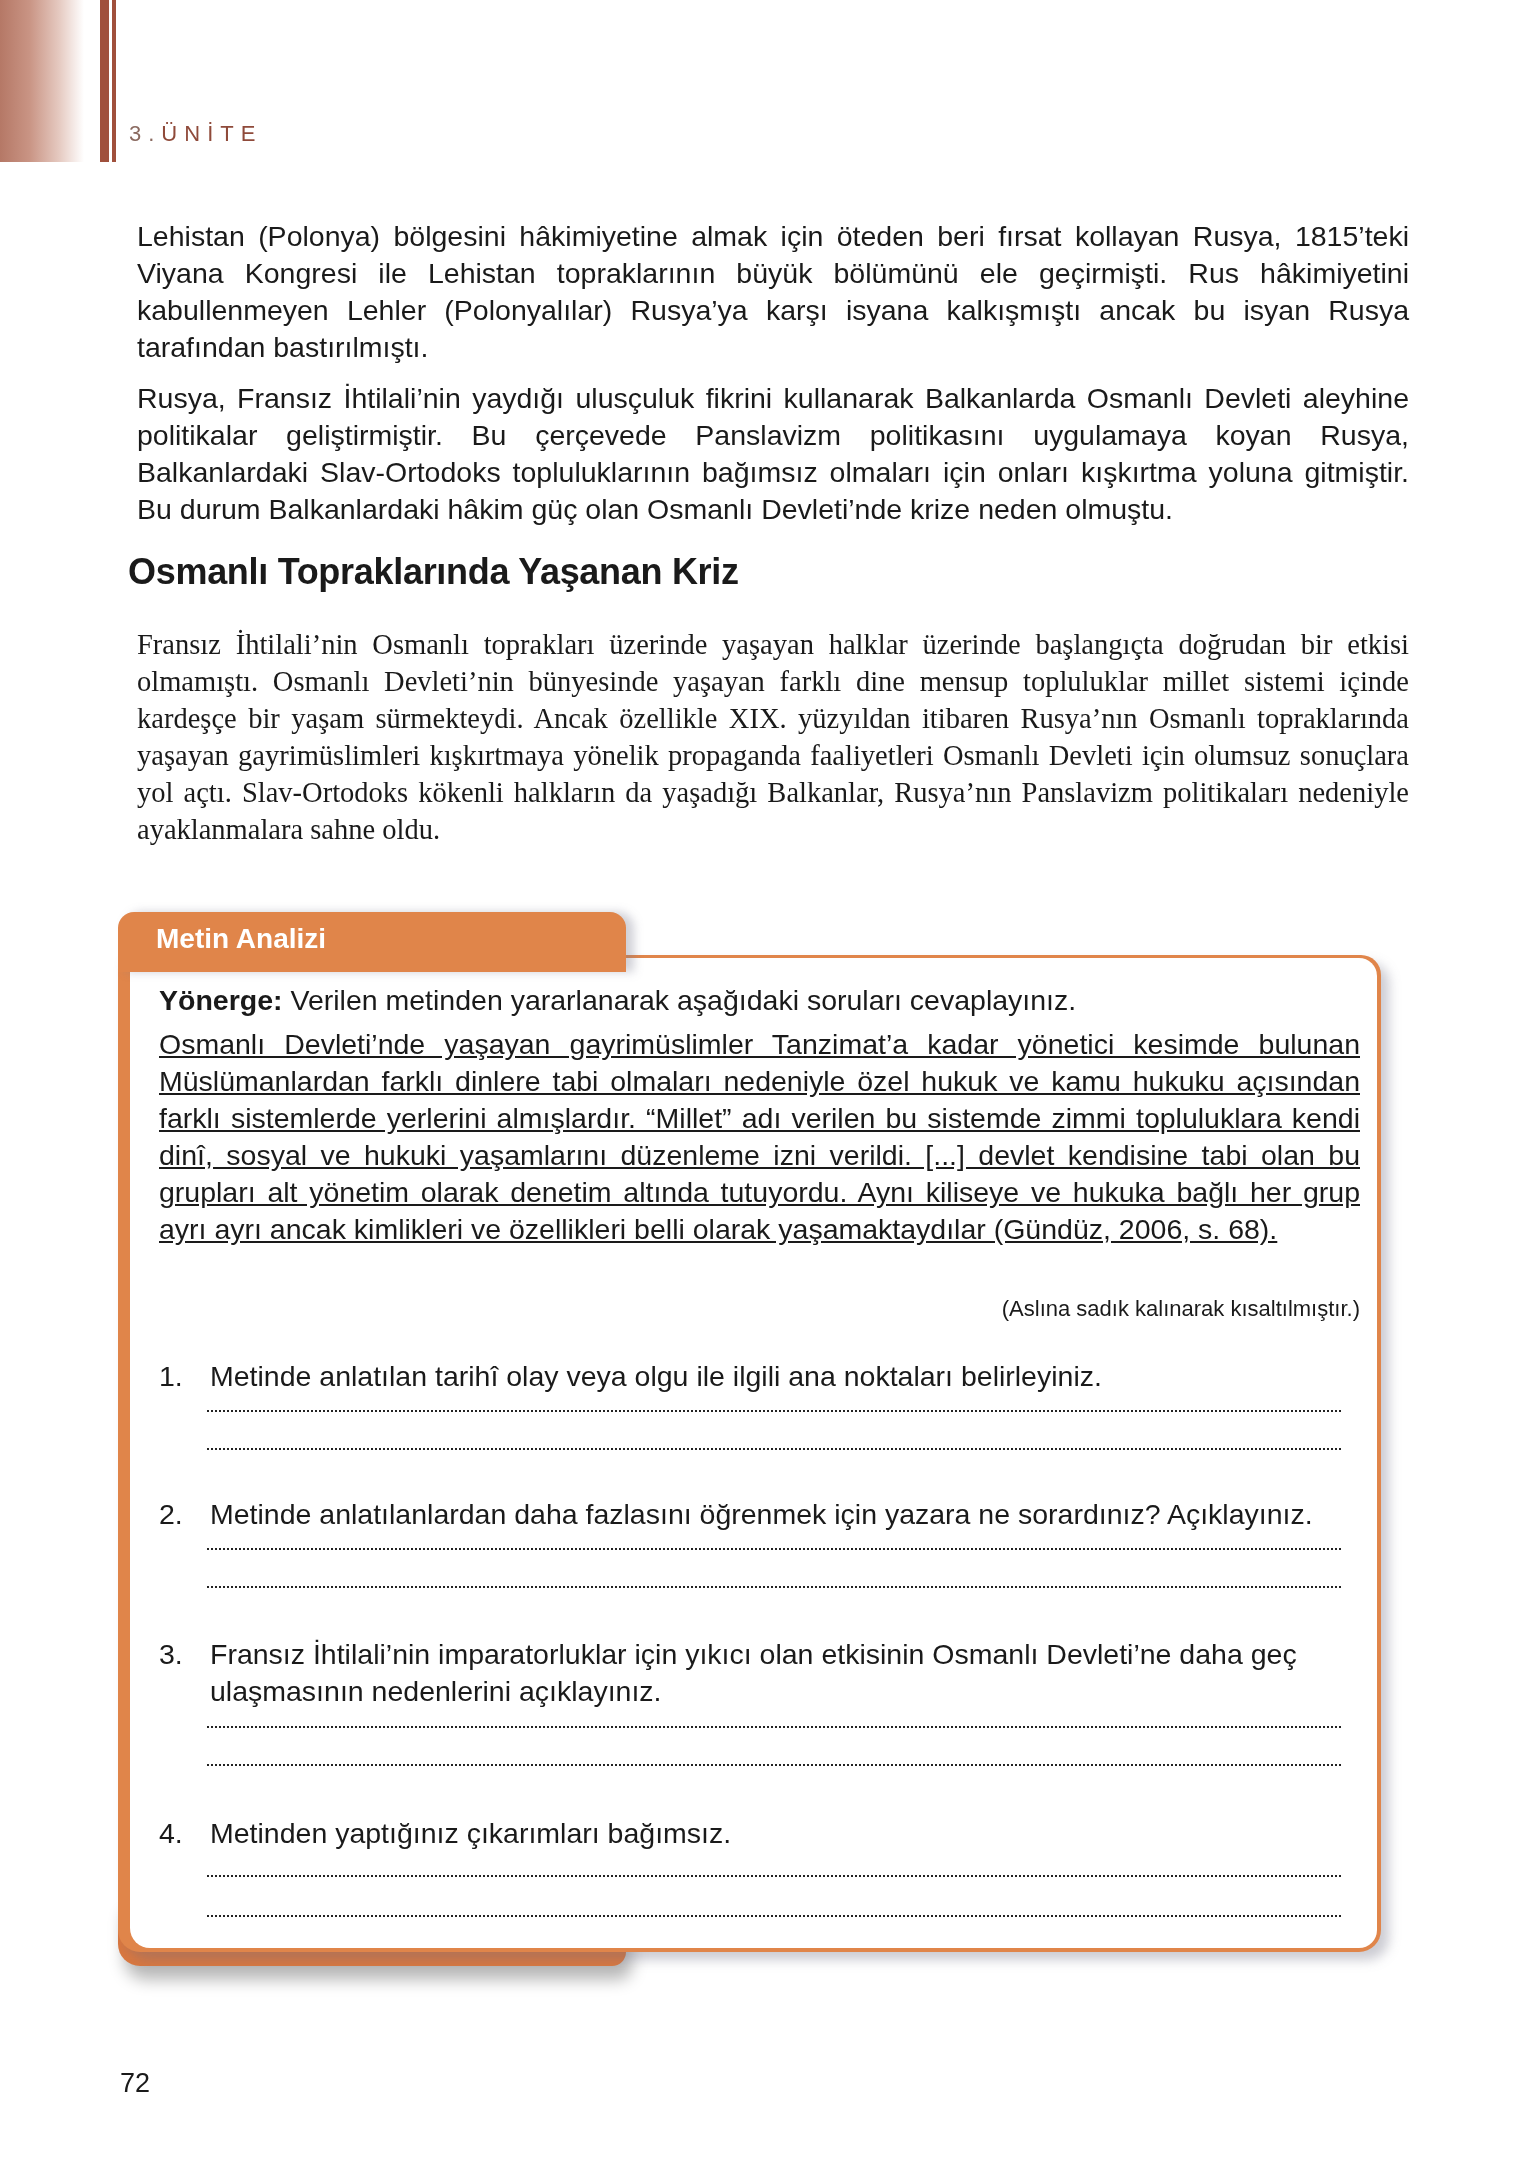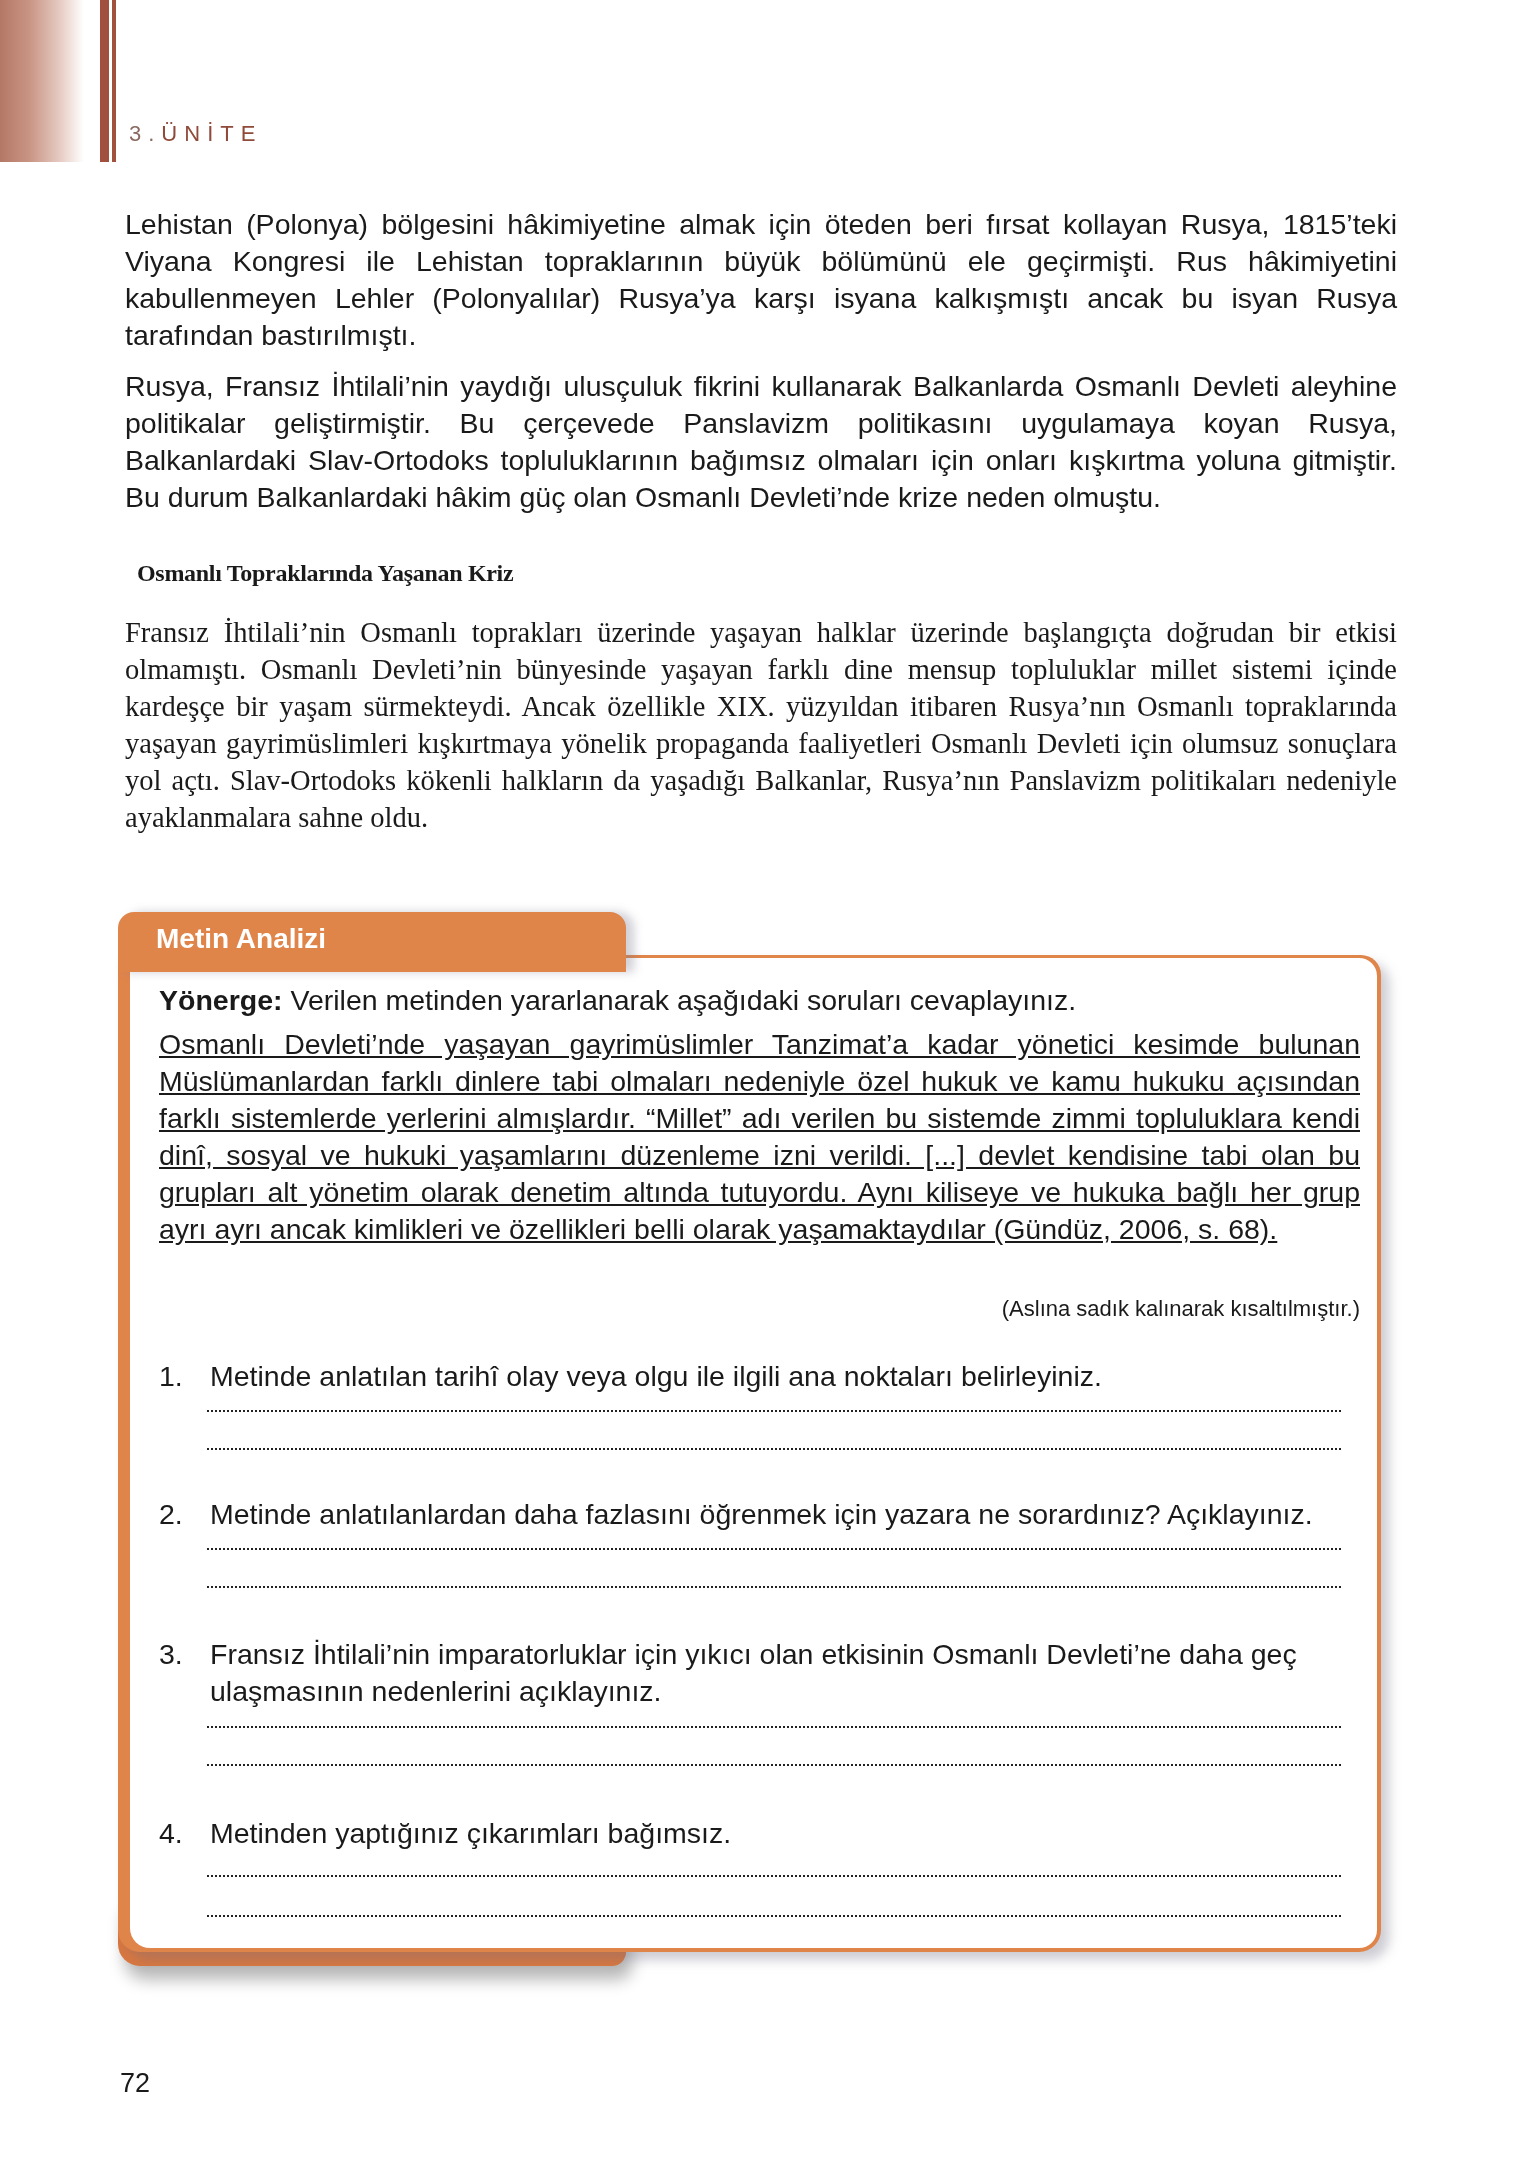--- a/index.html
+++ b/index.html
@@ -8,25 +8,25 @@
 
   .hdr-gradient { position: absolute; left: 0; top: 0; width: 84px; height: 162px;
     background: linear-gradient(to right, #b57866 0%, #c99484 35%, #e5c9c0 70%, #ffffff 100%); }
   .hdr-bar-thick { position: absolute; left: 100px; top: 0; width: 9px; height: 162px; background: #a0503c; }
   .hdr-bar-thin { position: absolute; left: 112px; top: 0; width: 4px; height: 162px; background: #a0503c; }
   .unit-label { position: absolute; left: 129px; top: 121px; font-size: 22px; letter-spacing: 7px;
     color: #8a6a60; font-weight: normal; }
   .unit-label .n { color: #8f4a3a; }
 
   .para { position: absolute; left: 121px; width: 1272px; font-size: 28.5px; line-height: 37px;
-    text-align: justify; margin: 4px; }
+    text-align: justify; margin: 16px; }
   .para-1 { top: 202px; }
   .para-2 { top: 364px; }
-  .section-heading { position: absolute; left: 121px; top: 544px; font-size: 24px; font-weight: bold;
-    margin: 16px; letter-spacing: -0.3px; font-family: Liberation Serif, serif; }
+  .section-heading { position: absolute; left: 121px; top: 544px; font-size: 36px; font-weight: bold;
+    margin: 7px; letter-spacing: -0.3px; }
   .para-3 { top: 610px; font-family: Liberation Serif, serif; }
 
   
   .box-bottom-ext { position: absolute; left: 118px; top: 1900px; width: 508px; height: 66px;
     background: #d9773f; border-radius: 0 0 14px 22px; box-shadow: 6px 14px 16px rgba(0,0,0,0.28); }
   .box-tab { position: absolute; left: 118px; top: 912px; width: 508px; height: 60px;
     background: #e0854a; border-radius: 16px 16px 0 0; box-shadow: 8px 0 10px rgba(120,120,140,0.35); }
   .tab-label { position: absolute; left: 38px; top: 11px; font-size: 28px; font-weight: bold; color: #ffffff; }
   .box-main { position: absolute; left: 118px; top: 955px; width: 1263px; height: 997px;
     background: #e0854a; border-radius: 0 20px 22px 22px; box-shadow: 8px 8px 12px rgba(110,110,130,0.35); }

